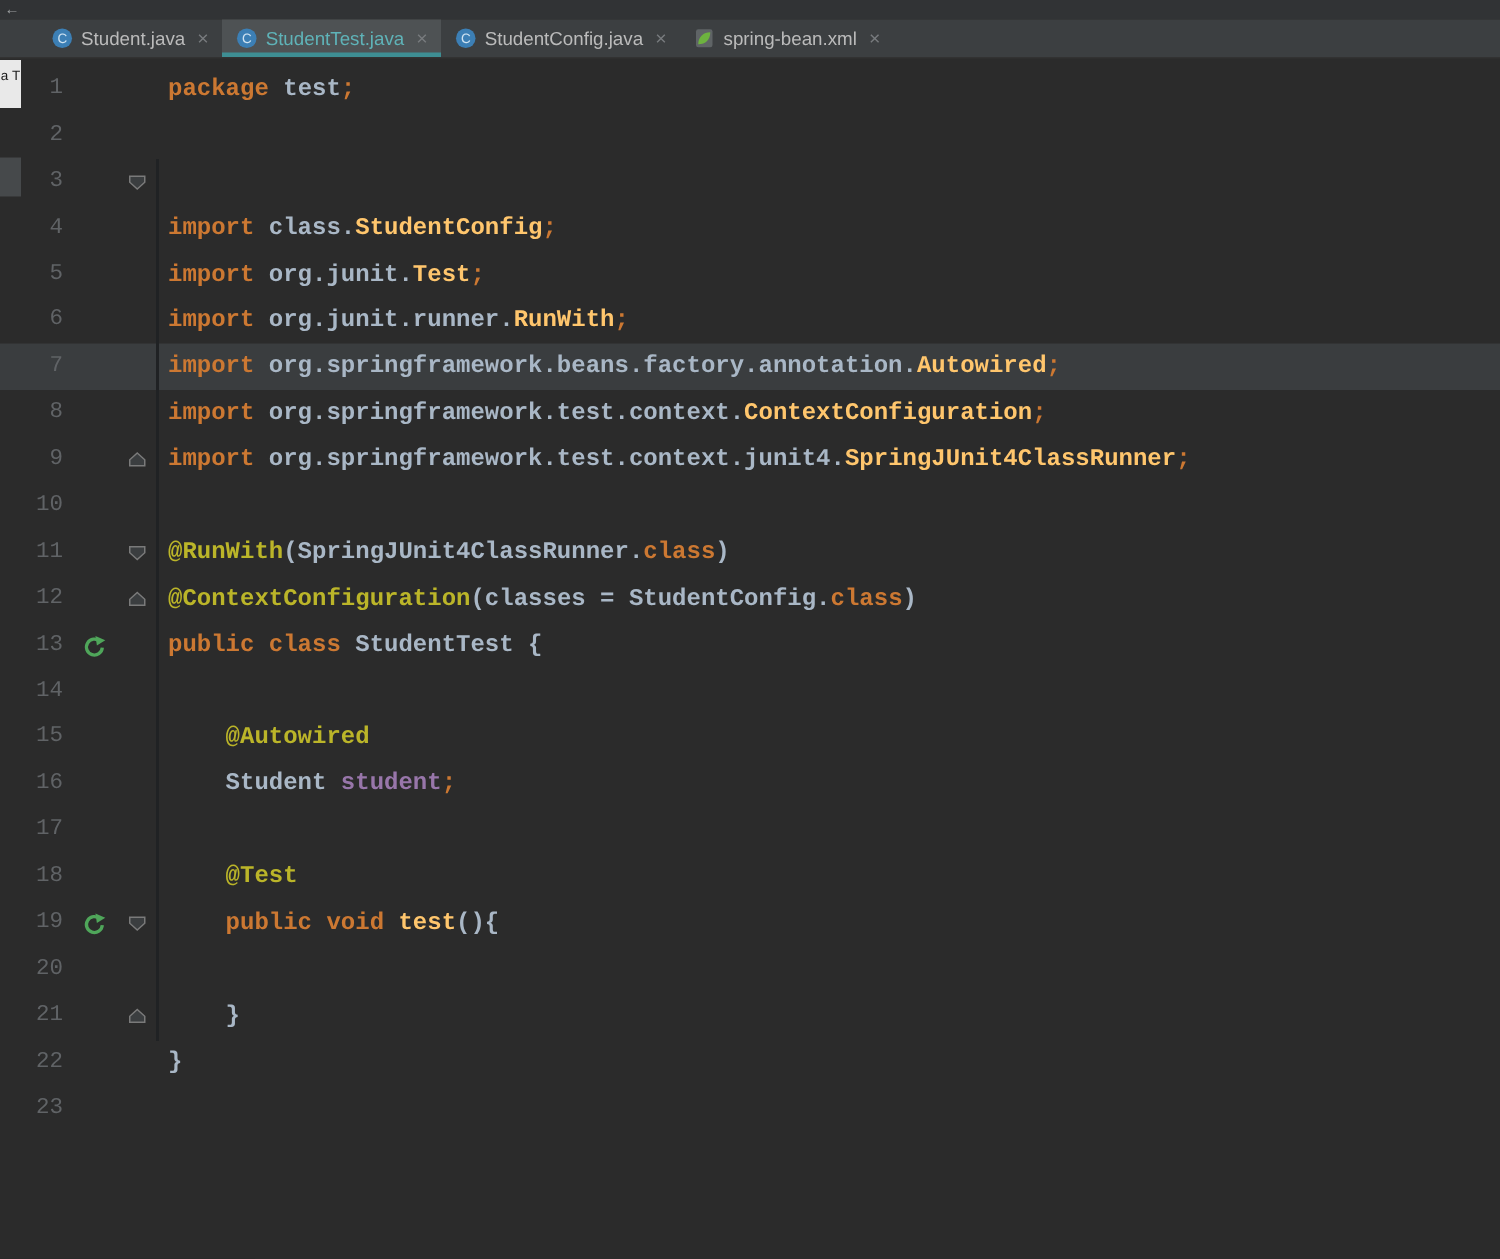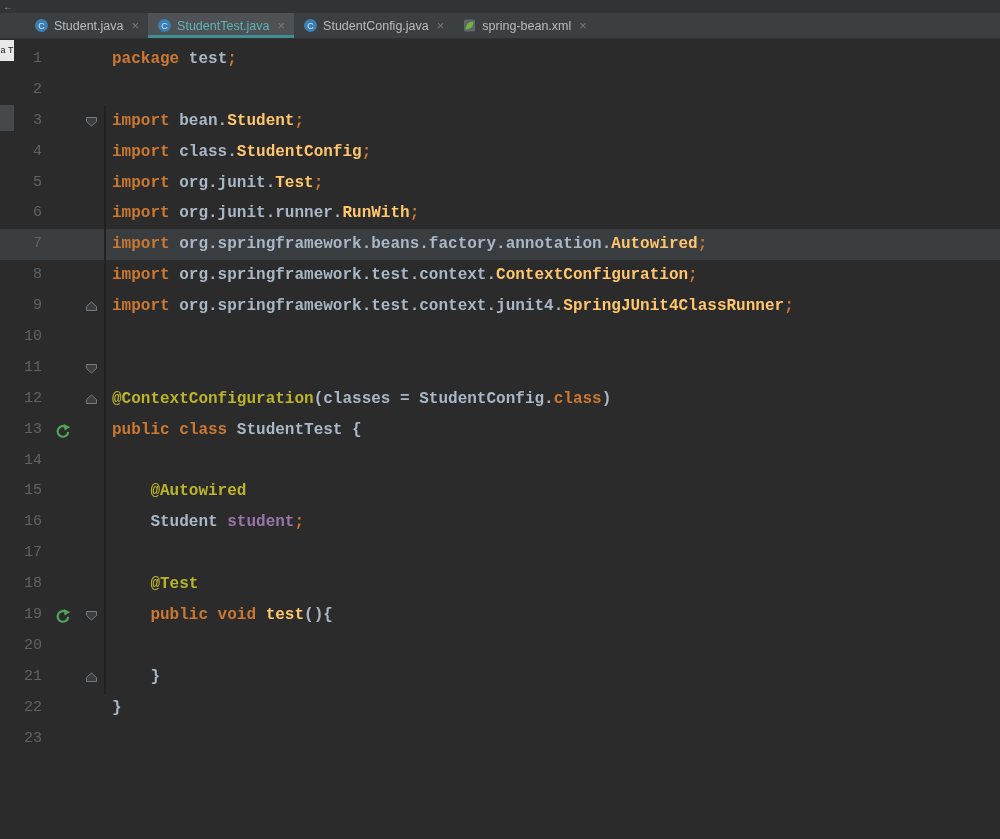--- a/index.html
+++ b/index.html
@@ -31,21 +31,21 @@
   .ln{width:46px;flex:none;text-align:right;padding-right:4px;color:var(--gutter-text);
       font-family:"Liberation Mono",monospace;font-size:15px;line-height:30.9px;}
   .slot-run{width:32px;flex:none;display:flex;justify-content:center;align-items:center;}
   .slot-fold{width:26px;flex:none;display:flex;justify-content:center;align-items:center;}
   .code{white-space:pre;font-family:"Liberation Mono",monospace;font-size:16px;
       line-height:30.9px;padding-left:8px;color:var(--plain);font-weight:bold;}
   .tk-kw{color:var(--keyword);} .tk-cls{color:var(--classname);}
   .tk-ann{color:var(--annotation);} .tk-pl{color:var(--plain);} .tk-fld{color:var(--field);}
   .gutter-line{position:absolute;left:104px;top:67px;width:2px;height:588px;
       background:var(--gutter-line);}
-  .tool-btn{position:absolute;left:0;top:1px;width:14px;height:21px;background:#E9E9E9;
+  .tool-btn{position:absolute;left:0;top:1px;width:14px;height:32px;background:#E9E9E9;
       color:#1B1B1B;font-size:9px;line-height:21px;text-align:center;white-space:nowrap;
       overflow:hidden;}
   .tool-strip-block{position:absolute;left:0;top:66px;width:14px;height:26px;background:#46494B;}
 </style>
 </head>
 <body>
 
 <div class="top-strip">
   <span>←</span>
 </div>
@@ -111,21 +111,20 @@
         <span class="code"></span>
       </div>
       <div class="row">
         <span class="ln">3</span>
         <span class="slot-run"></span>
         <span class="slot-fold">
           <svg width="15" height="15" viewBox="0 0 15 15">
             <polygon points="2.5,3.5 12.5,3.5 12.5,7.5 7.5,12 2.5,7.5" fill="#3B3E40" stroke="#7A7A7A"></polygon>
           </svg>
         </span>
-        <span class="code"><span class="tk-kw">import</span><span class="tk-pl"> bean.</span><span class="tk-cls">Student</span><span class="tk-kw">;</span></span>
       </div>
       <div class="row">
         <span class="ln">4</span>
         <span class="slot-run"></span>
         <span class="slot-fold"></span>
         <span class="code"><span class="tk-kw">import</span><span class="tk-pl"> class.</span><span class="tk-cls">StudentConfig</span><span class="tk-kw">;</span></span>
       </div>
       <div class="row">
         <span class="ln">5</span>
         <span class="slot-run"></span>
@@ -167,20 +166,21 @@
         <span class="code"></span>
       </div>
       <div class="row">
         <span class="ln">11</span>
         <span class="slot-run"></span>
         <span class="slot-fold">
           <svg width="15" height="15" viewBox="0 0 15 15">
             <polygon points="2.5,3.5 12.5,3.5 12.5,7.5 7.5,12 2.5,7.5" fill="#3B3E40" stroke="#7A7A7A"></polygon>
           </svg>
         </span>
+        <span class="code"><span class="tk-ann">@RunWith</span><span class="tk-pl">(SpringJUnit4ClassRunner.</span><span class="tk-kw">class</span><span class="tk-pl">)</span></span>
       </div>
       <div class="row">
         <span class="ln">12</span>
         <span class="slot-run"></span>
         <span class="slot-fold">
           <svg width="15" height="15" viewBox="0 0 15 15">
             <polygon points="7.5,3 12.5,7.5 12.5,11.5 2.5,11.5 2.5,7.5" fill="#3B3E40" stroke="#7A7A7A"></polygon>
           </svg>
         </span>
         <span class="code"><span class="tk-ann">@ContextConfiguration</span><span class="tk-pl">(classes = StudentConfig.</span><span class="tk-kw">class</span><span class="tk-pl">)</span></span>

